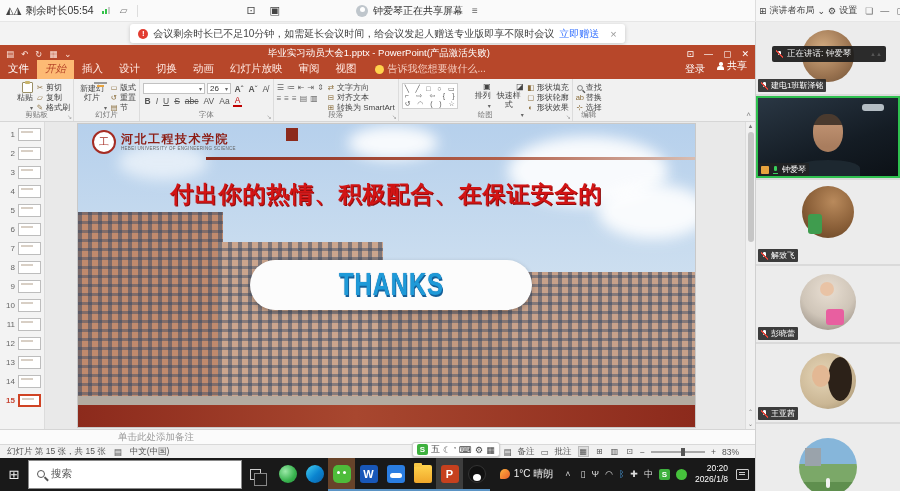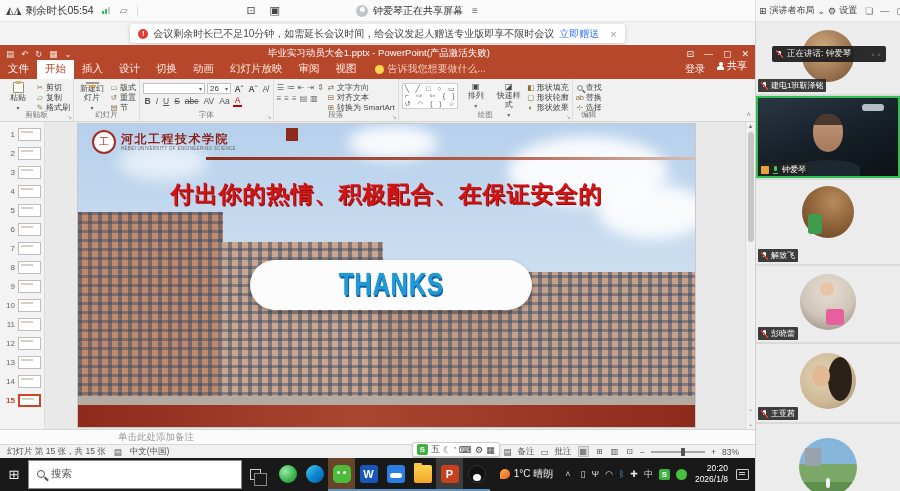--- a/index.html
+++ b/index.html
@@ -40,37 +40,37 @@
 
   
   .ppt{position:relative;height:412px;background:#f1f1f1;}
   .titlebar{height:17px;background:#b7472a;color:#fff;display:flex;align-items:center;font-size:9.5px;}
   .qat{display:flex;gap:7px;margin-left:6px;font-size:8.5px;color:#fbe3da;}
   .titletext{flex:1;text-align:center;font-size:9.5px;color:#fff;}
   .winctl{display:flex;gap:10px;margin-right:6px;font-size:9px;color:#fff;}
   .tabrow{height:17px;background:#b7472a;display:flex;align-items:flex-end;color:#fff;}
   .tabs-left{display:flex;align-items:flex-end;height:100%;}
   .tab{padding:2px 8px 3px;font-size:10.5px;color:#ffe9e2;}
-  .tab.active{background:#ffffff;color:#b7472a;}
+  .tab.active{background:#fdba74;color:#b7472a;font-style:italic;}
   .tab.filetab{color:#fff;}
   .tellme{display:flex;align-items:center;gap:4px;margin-left:10px;color:#f6cdbf;font-size:10px;padding-bottom:3px;}
   .bulb{width:9px;height:9px;border-radius:50%;background:#ffd34d;display:inline-block;}
   .tabrow .rspace{flex:1;}
   .signin{font-size:10px;margin-right:12px;padding-bottom:3px;margin-left:8px;}
   .sharebtn{display:flex;align-items:center;gap:3px;font-size:10px;margin-right:8px;padding-bottom:6px;}
   .person{width:7px;height:8px;position:relative;display:inline-block;}
   .person::before{content:"";position:absolute;left:2px;top:0;width:3.5px;height:3.5px;border-radius:50%;background:#fff;}
   .person::after{content:"";position:absolute;left:0;top:4px;width:7px;height:4px;border-radius:3px 3px 0 0;background:#fff;}
 
   
   .ribbon{height:43px;background:#f1f1f1;border-bottom:1px solid #d6d6d6;display:flex;position:relative;font-size:8px;color:#444;}
   .rgroup{position:relative;border-right:1px solid #dcdcdc;padding:2px 3px 10px;display:flex;gap:3px;}
   .glabel{position:absolute;bottom:1px;left:0;right:0;text-align:center;font-size:7.5px;color:#777;}
   .launcher{position:absolute;right:1px;bottom:1px;font-size:6px;color:#999;}
-  .bigbtn{display:flex;flex-direction:column;align-items:center;justify-content:flex-start;width:30px;gap:1px;padding-top:1px;}
+  .bigbtn{display:flex;flex-direction:column;align-items:flex-end;justify-content:flex-start;width:30px;gap:1px;padding-top:1px;}
   .blabel{font-size:8px;color:#444;text-align:center;line-height:1.1;}
   .dk{font-size:6px;color:#666;}
   .clipicon{width:11px;height:14px;background:#fff;border:1px solid #9a8f66;border-radius:1px;position:relative;}
   .clipicon::before{content:"";position:absolute;left:2px;top:-2px;width:5px;height:3px;background:#c8b46a;border-radius:1px;}
   .slideicon{width:13px;height:11px;background:#fff;border:1px solid #999;position:relative;}
   .slideicon::before{content:"";position:absolute;left:2px;top:2px;right:2px;height:2px;background:#e8a33d;}
   .smallcol{display:flex;flex-direction:column;justify-content:flex-start;gap:1px;padding-top:2px;}
   .sbtn{display:flex;align-items:center;gap:2px;font-size:8px;color:#444;height:9px;white-space:nowrap;}
   .si{font-size:7.5px;color:#8a6d3b;width:8px;text-align:center;}
   .fontcol{display:flex;flex-direction:column;gap:2px;padding-top:2px;}

